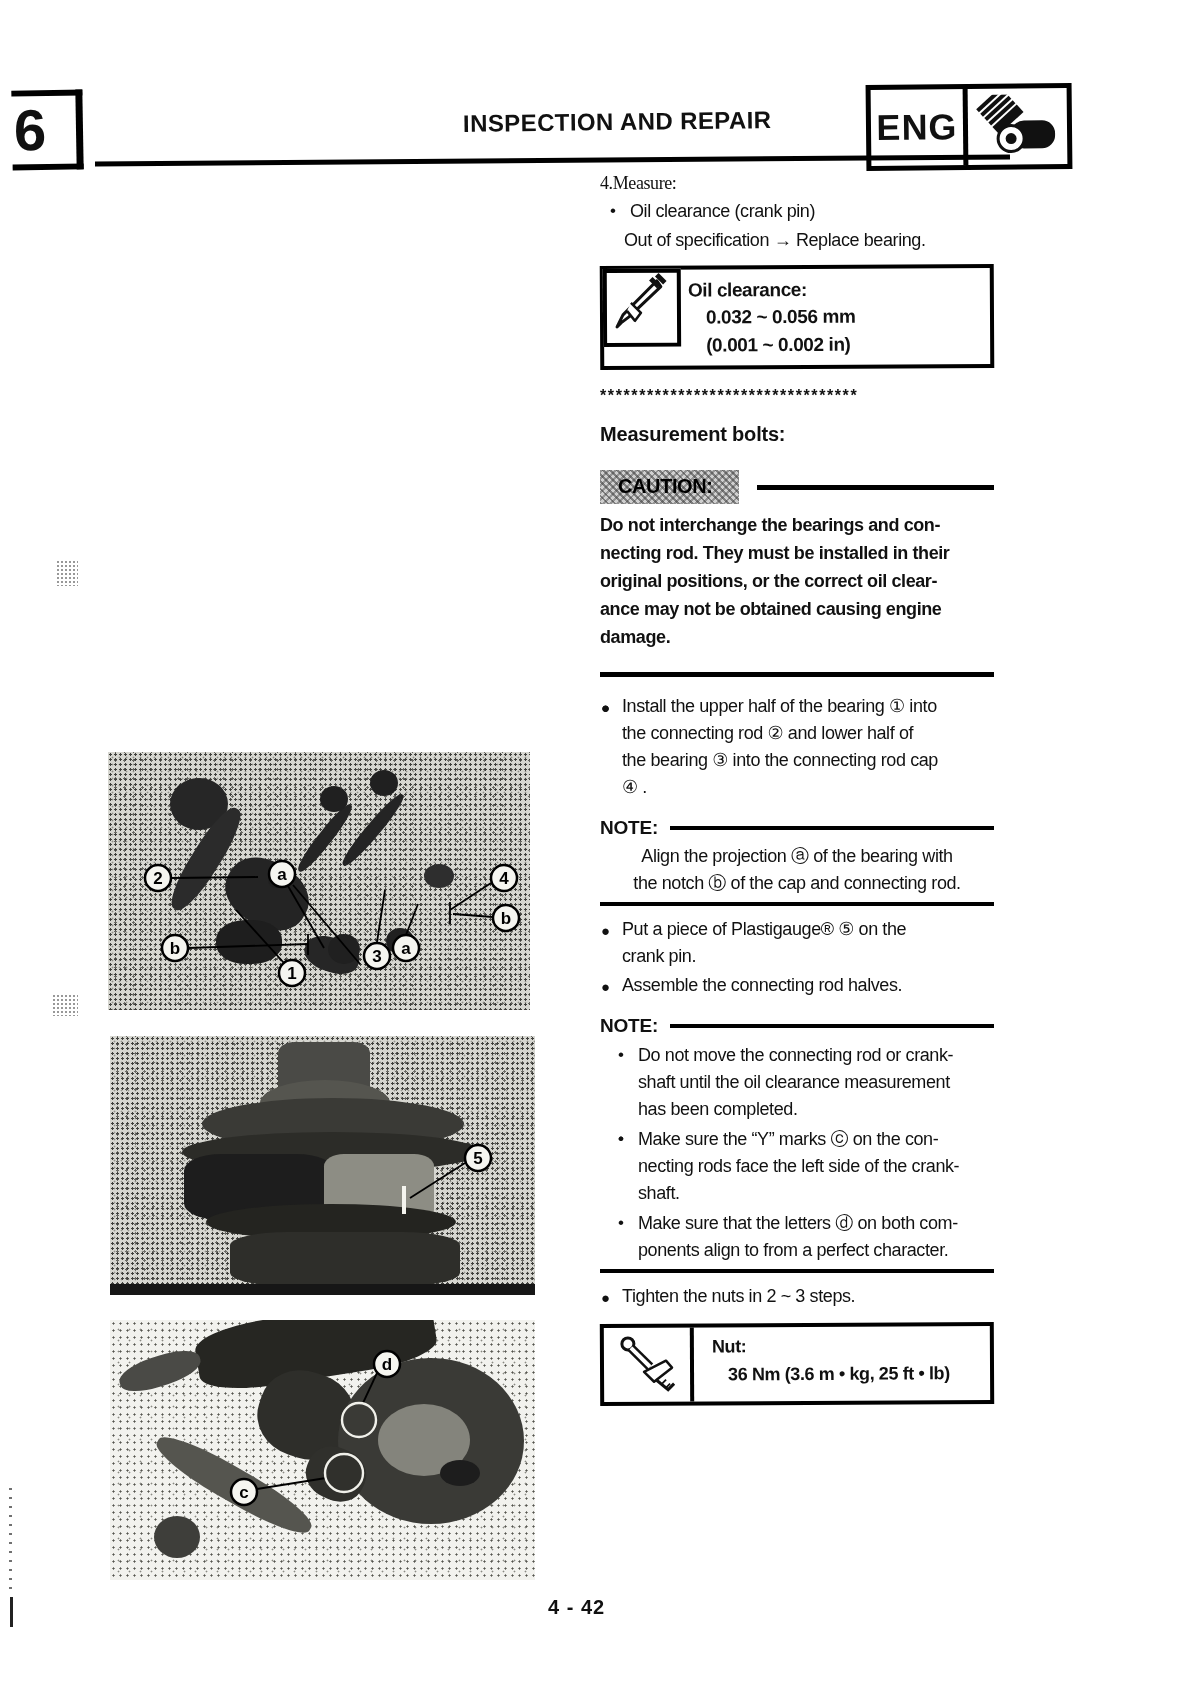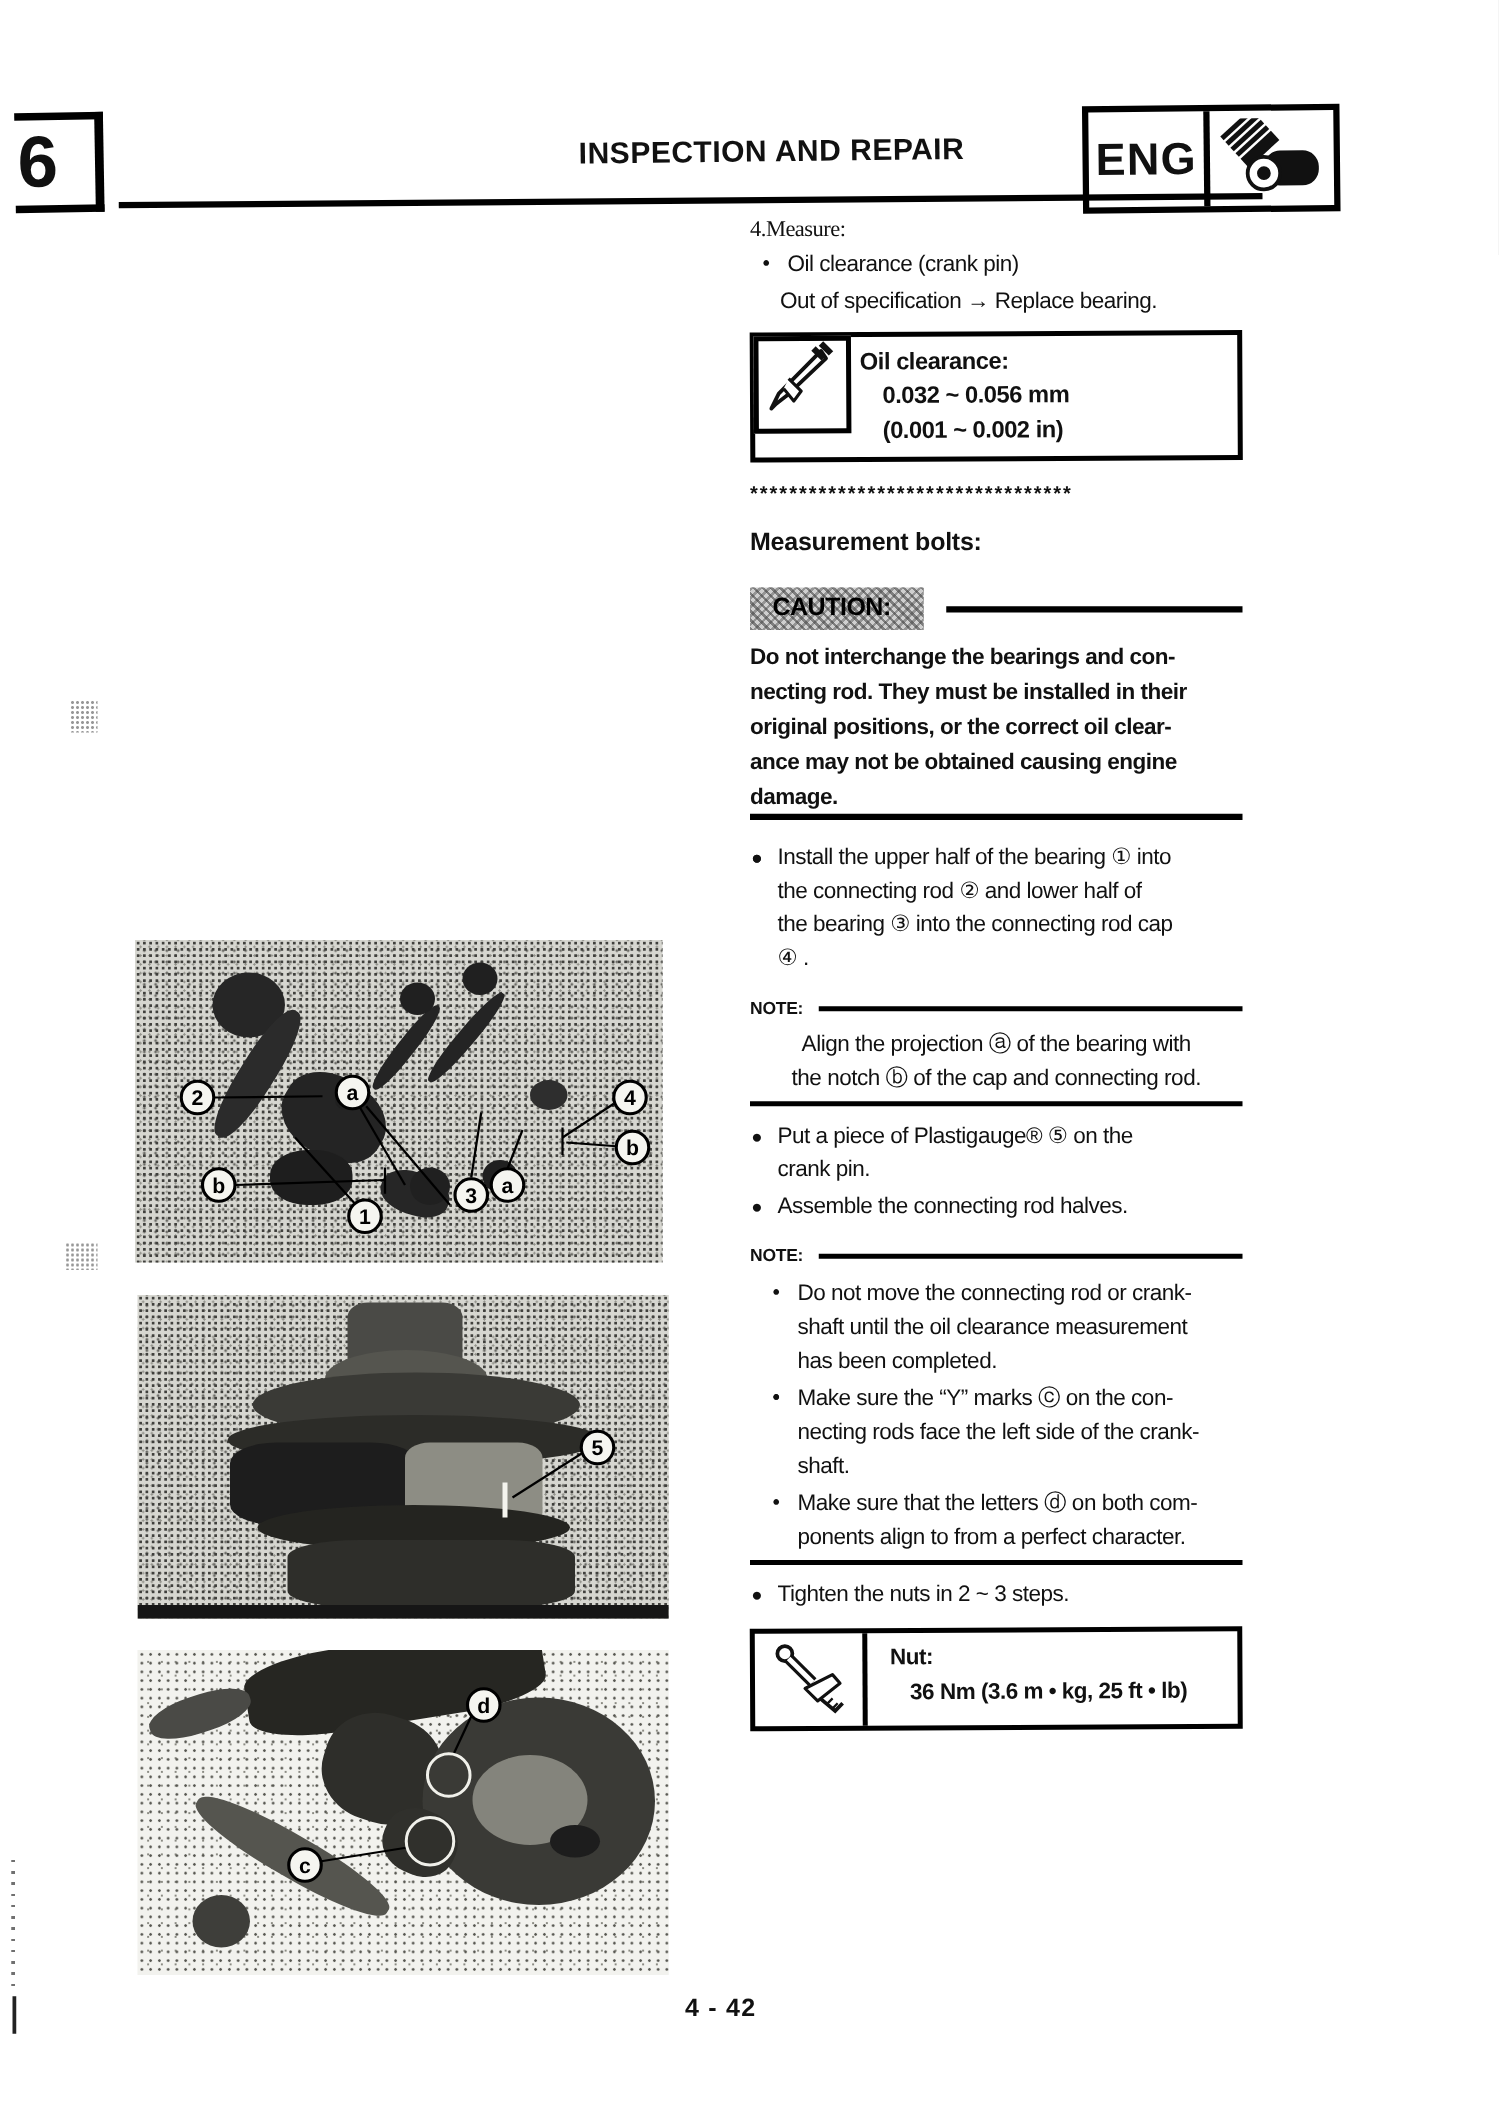--- a/index.html
+++ b/index.html
@@ -53,25 +53,25 @@
 
   .caution-row{margin-top:22px;display:flex;align-items:center;}
   .caution-badge{
     display:inline-block;padding:3px 26px 4px 18px;font-size:20px;font-weight:bold;color:#000;
     background-color:#cfcfcf;
     background-image:
       repeating-linear-gradient(45deg, rgba(60,60,60,.55) 0 2px, rgba(255,255,255,0) 2px 5px),
       repeating-linear-gradient(-45deg, rgba(90,90,90,.5) 0 2px, rgba(255,255,255,0) 2px 5px);
   }
   .rule-fill{flex:1;height:5px;background:#000;margin-left:18px;}
-  .caution-text{margin-top:7px;font-weight:bold;border-bottom:5px solid #000;padding-bottom:0;line-height:28px;}
+  .caution-text{margin-top:7px;font-weight:bold;border-bottom:5px solid #000;padding-bottom:21px;line-height:28px;}
 
   .body-group{margin-top:16px;}
   .note-row{display:flex;align-items:center;margin-top:13px;}
-  .note-label{font-size:14px;font-weight:bold;letter-spacing:-.2px;}
+  .note-label{font-size:19px;font-weight:bold;letter-spacing:-.2px;}
   .note-row .rule-fill{margin-left:12px;height:4px;}
   .note-text{margin-top:2px;text-align:center;}
   .rule-end{height:4px;background:#000;margin:5px 0 10px 0;}
 
   .nut-box{margin-top:13px;border:4px solid #000;display:flex;height:74px;transform:rotate(-.3deg);}
   .nut-icon-cell{flex:0 0 86px;border-right:4px solid #000;display:flex;align-items:center;justify-content:center;}
   .nut-text{flex:1;padding:6px 0 0 18px;font-weight:bold;}
   .nut-value{padding-left:16px;line-height:28px;}
 
   

